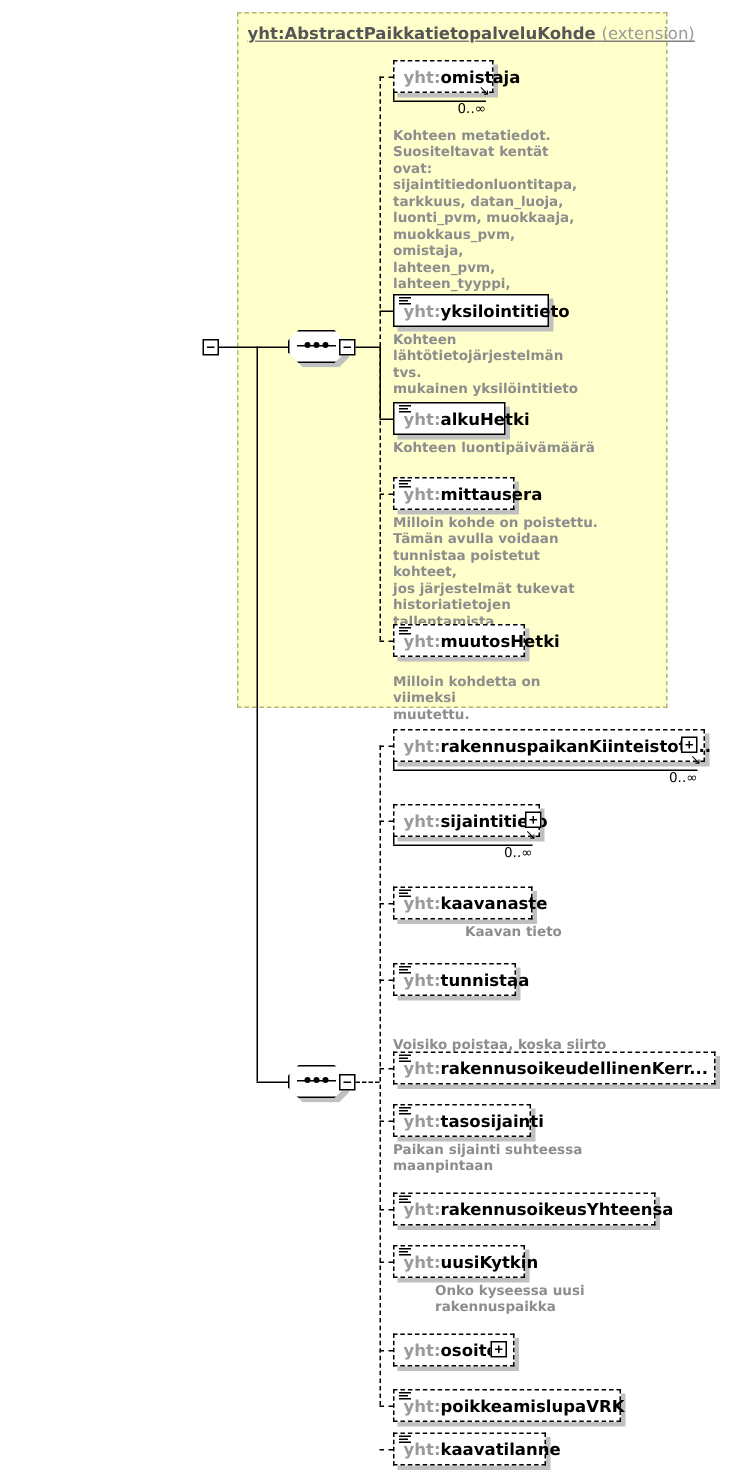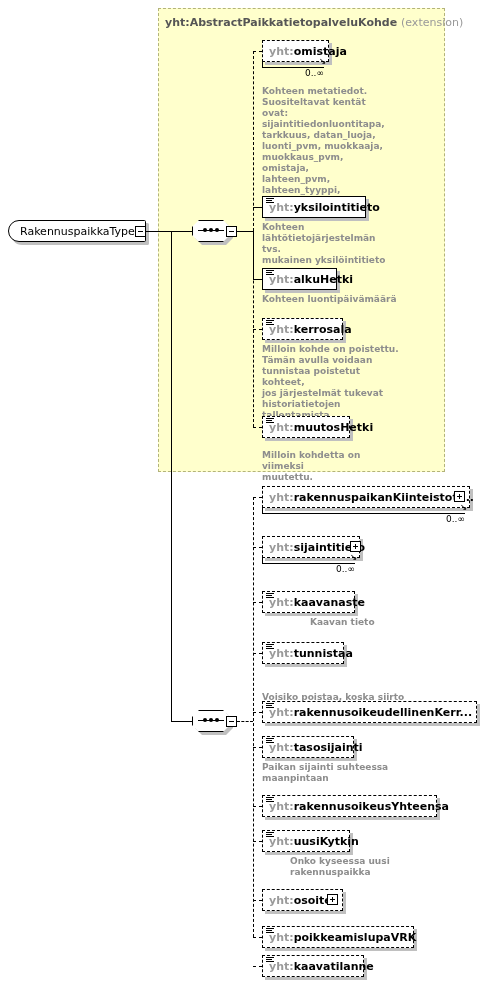--- a/index.html
+++ b/index.html
@@ -17,20 +17,21 @@
     border:1px dashed #b3b37a;
     box-sizing:border-box;
   }
   .ext-title{
     position:absolute;
     font-size:11px;
     font-weight:bold;
     color:#808080;
     white-space:nowrap;
     line-height:13px;
+    text-decoration:underline;
   }
   .ext-title .nm{color:#555555;}
   .ext-title .ex{font-weight:normal;color:#999999;}
 
   
   .root-node{
     position:absolute;
     box-sizing:border-box;
     background:#ffffff;
     border:1px solid #000000;
@@ -140,23 +141,20 @@
 <body>
 
 <div class="canvas">
 
   <div class="ext-box" style="left:158px;top:8px;width:287px;height:464px;"></div>
   <div class="ext-title" style="left:165px;top:16px;">
     <span class="nm">yht:AbstractPaikkatietopalveluKohde</span>
     <span class="ex">(extension)</span>
   </div>
 
-  <div class="root-node" style="left:8px;top:220px;width:138px;height:22px;">
-    <span>RakennuspaikkaType</span>
-  </div>
   <div class="minus" style="left:135px;top:226px;"></div>
 
   <div class="hl" style="left:146px;top:231px;width:46px;"></div>
 
   <div class="seq" style="left:192px;top:220px;">
     <div class="octsh"></div>
     <div class="oct"></div>
     <div class="bar"></div>
     <div class="d d1"></div>
     <div class="d d2"></div>
@@ -244,21 +242,21 @@
   </div>
   <div class="desc" style="left:262px;top:294px;width:140px;">Kohteen luontipäivämäärä</div>
 
   <div class="node optional" style="left:262px;top:318px;width:81px;height:22px;">
     <span class="elglyph">
         <i></i>
         <i></i>
         <i></i>
       </span>
     <span class="pfx">yht:</span>
-      <span class="nm">kerrosala</span>
+      <span class="nm">mittausera</span>
   </div>
   <div class="desc" style="left:262px;top:344px;width:140px;">Milloin kohde on poistettu.
 Tämän avulla voidaan
 tunnistaa poistetut kohteet,
 jos järjestelmät tukevat
 historiatietojen tallentamista</div>
 
   <div class="node optional" style="left:262px;top:416px;width:88px;height:22px;">
     <span class="elglyph">
         <i></i>

